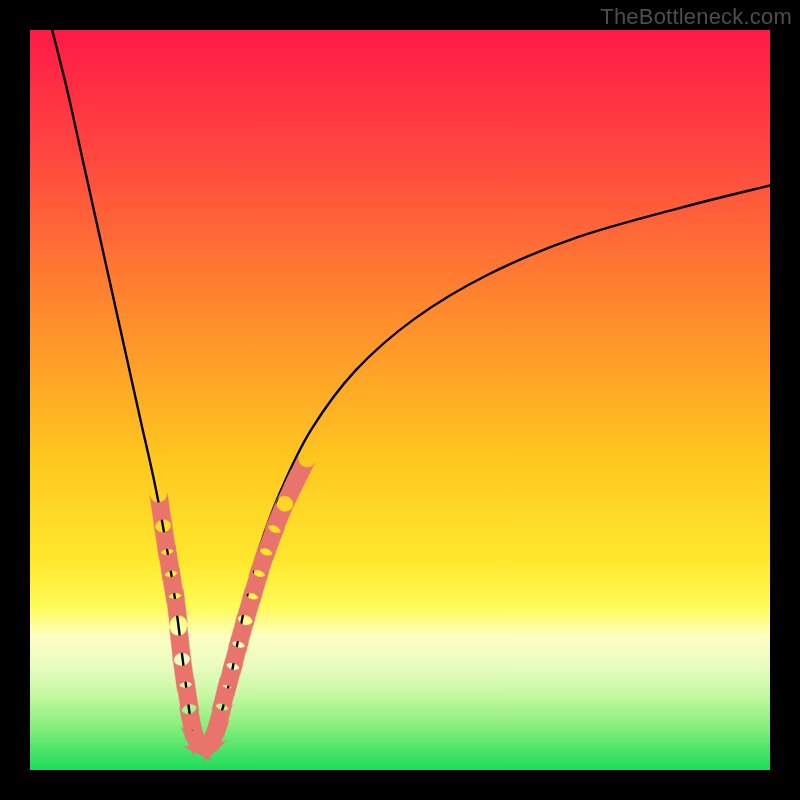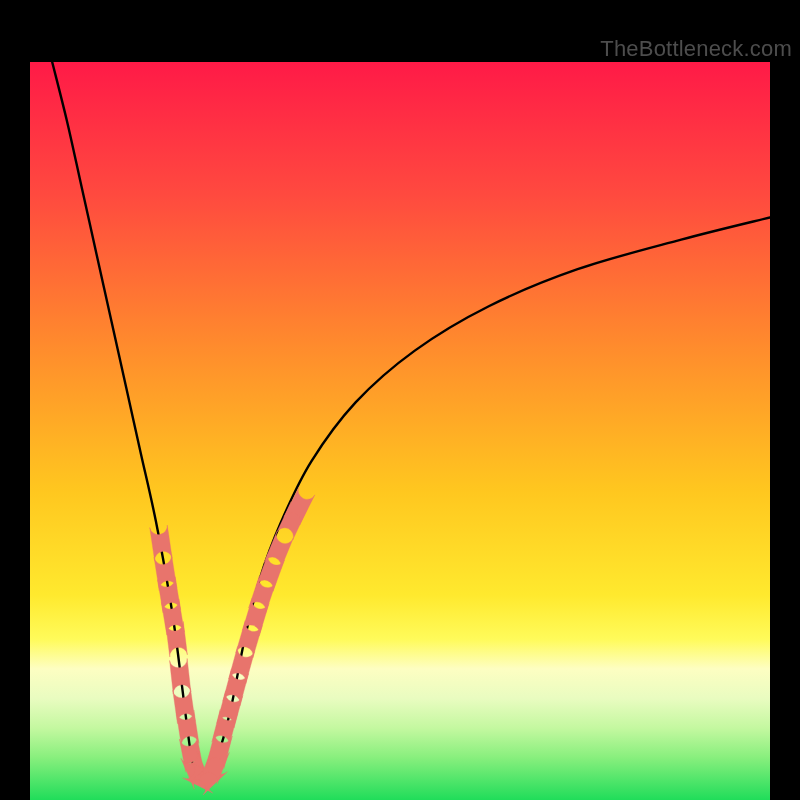--- a/index.html
+++ b/index.html
@@ -11,21 +11,20 @@
     overflow: hidden;
     font-family: Arial, Helvetica, sans-serif;
   }
   .frame {
     position: absolute;
     left: 0;
     top: 0;
     width: 800px;
     height: 710px;
     background: #000;
-    margin-top: 32px;
   }
   .plot {
     position: absolute;
     left: 30px;
     top: 30px;
     width: 740px;
     height: 740px;
     overflow: hidden;
   }
   .gradient {

